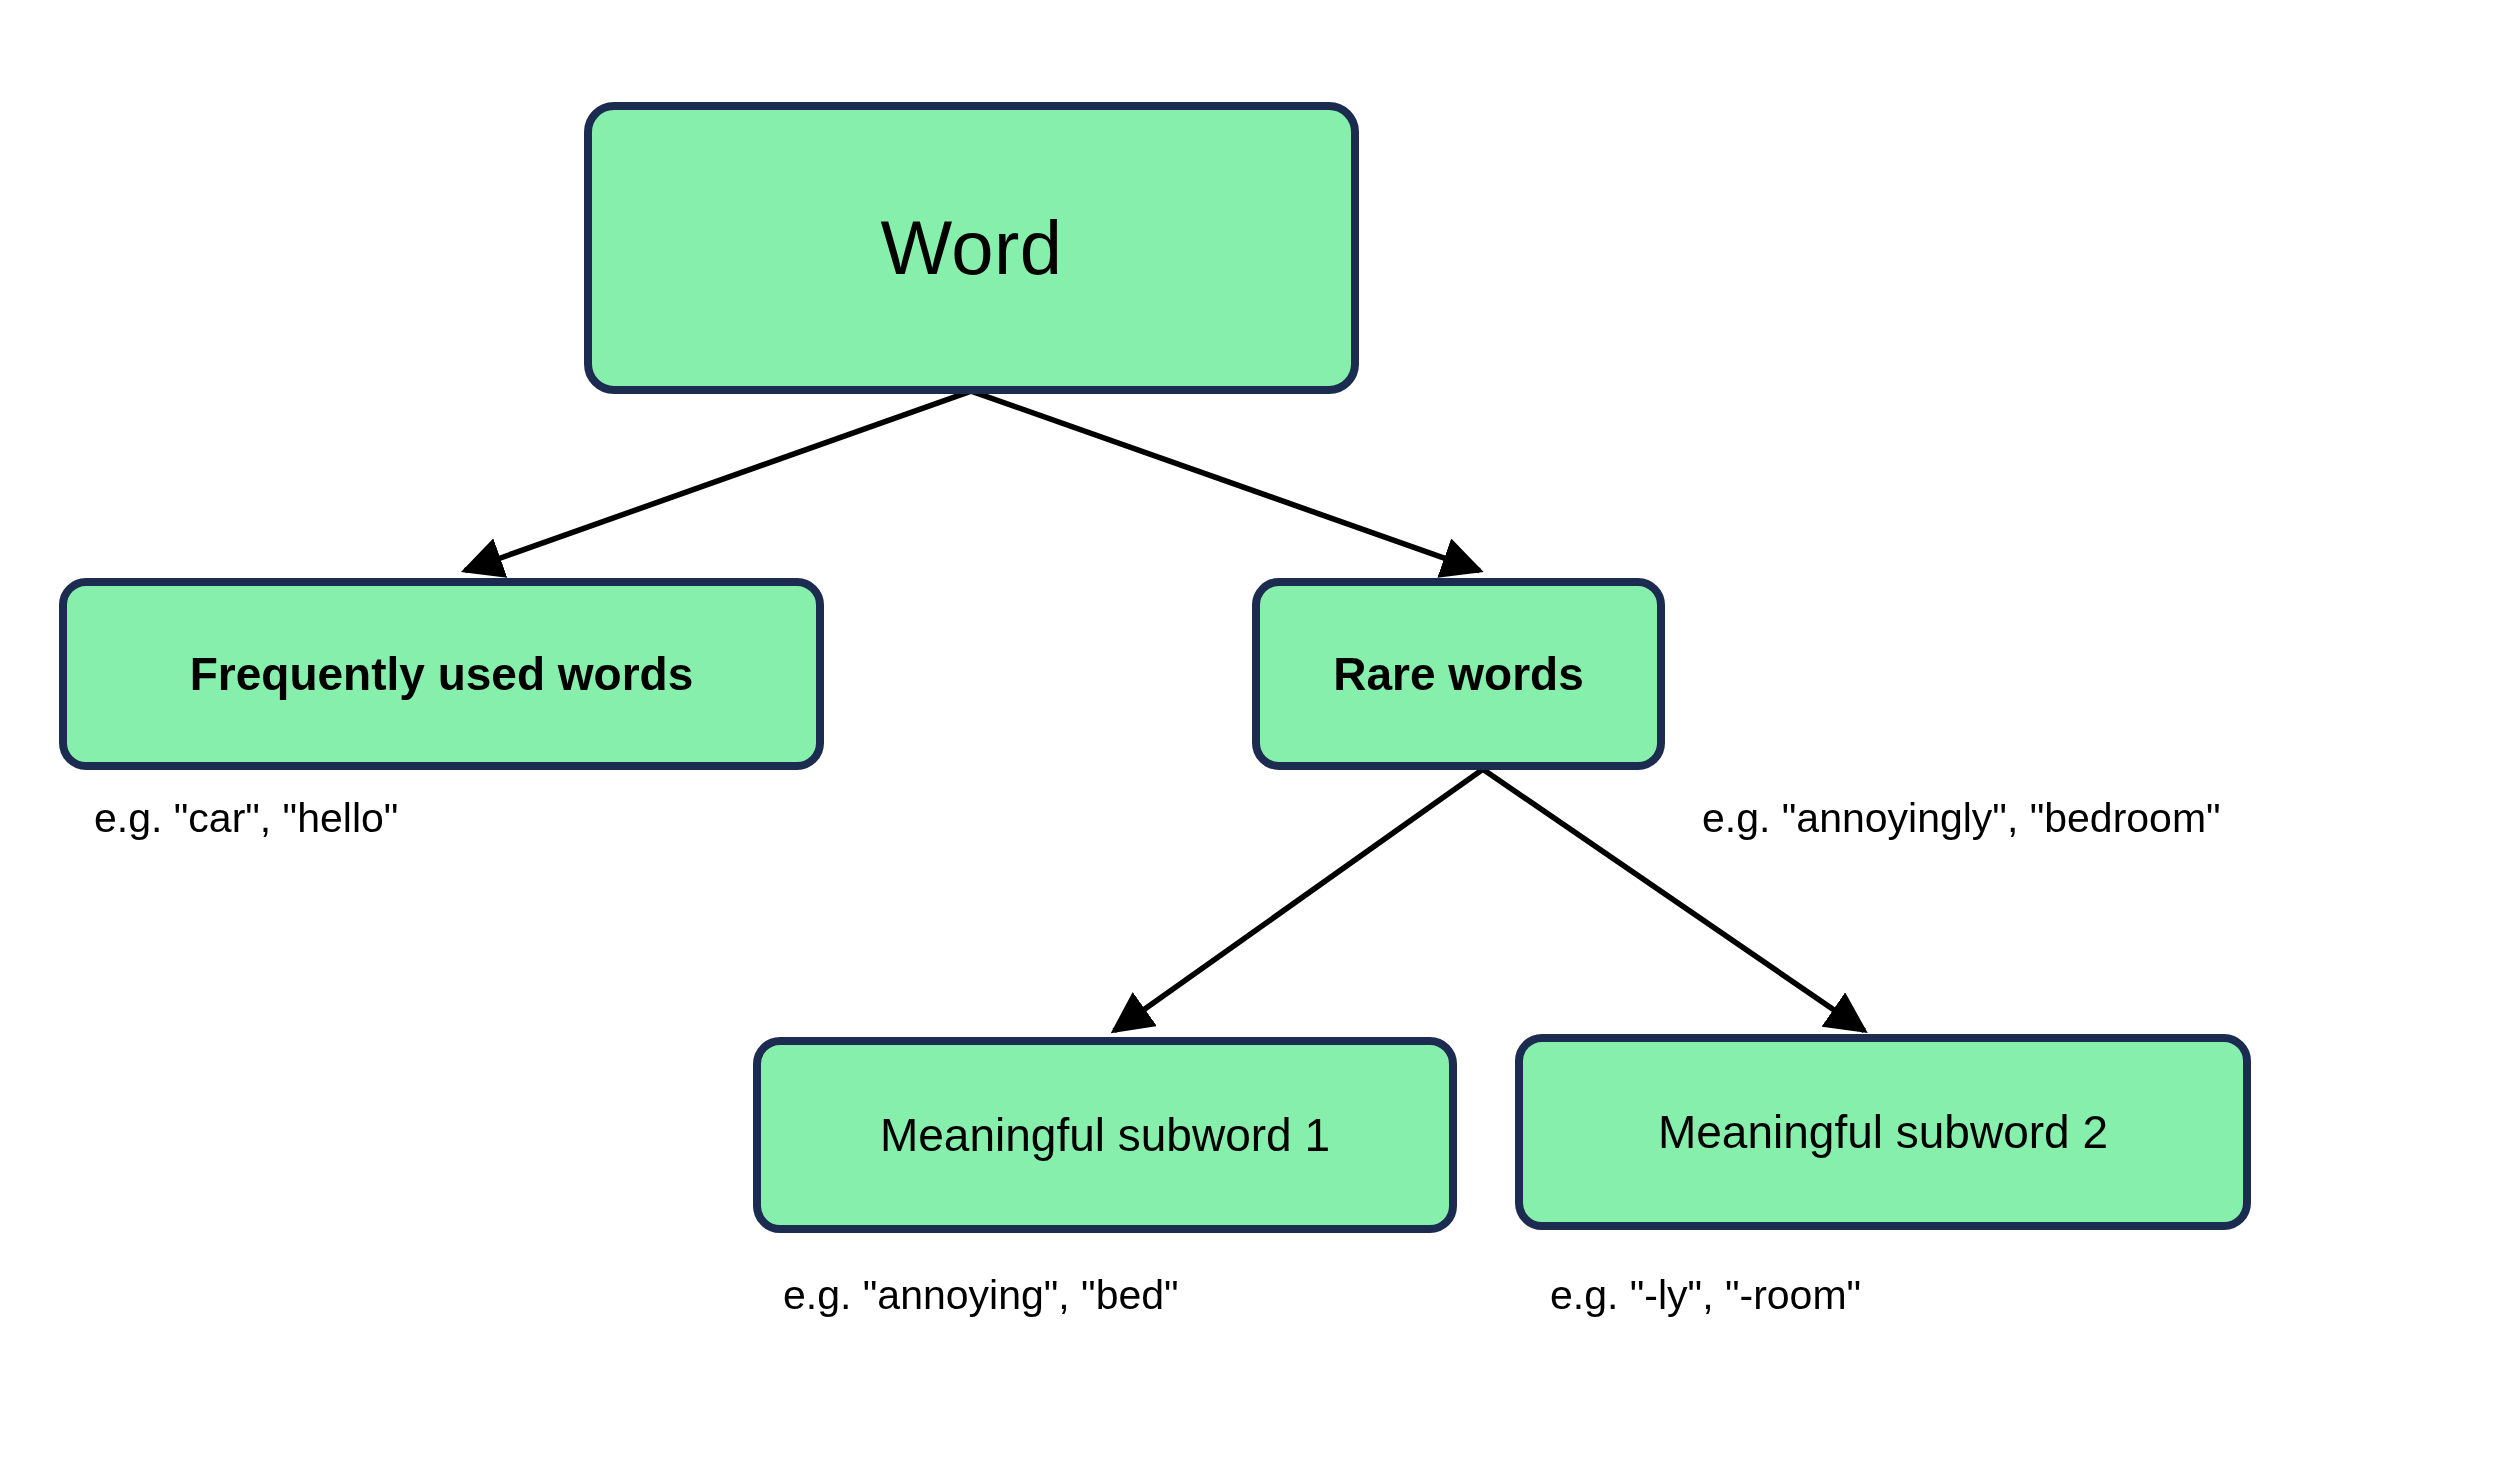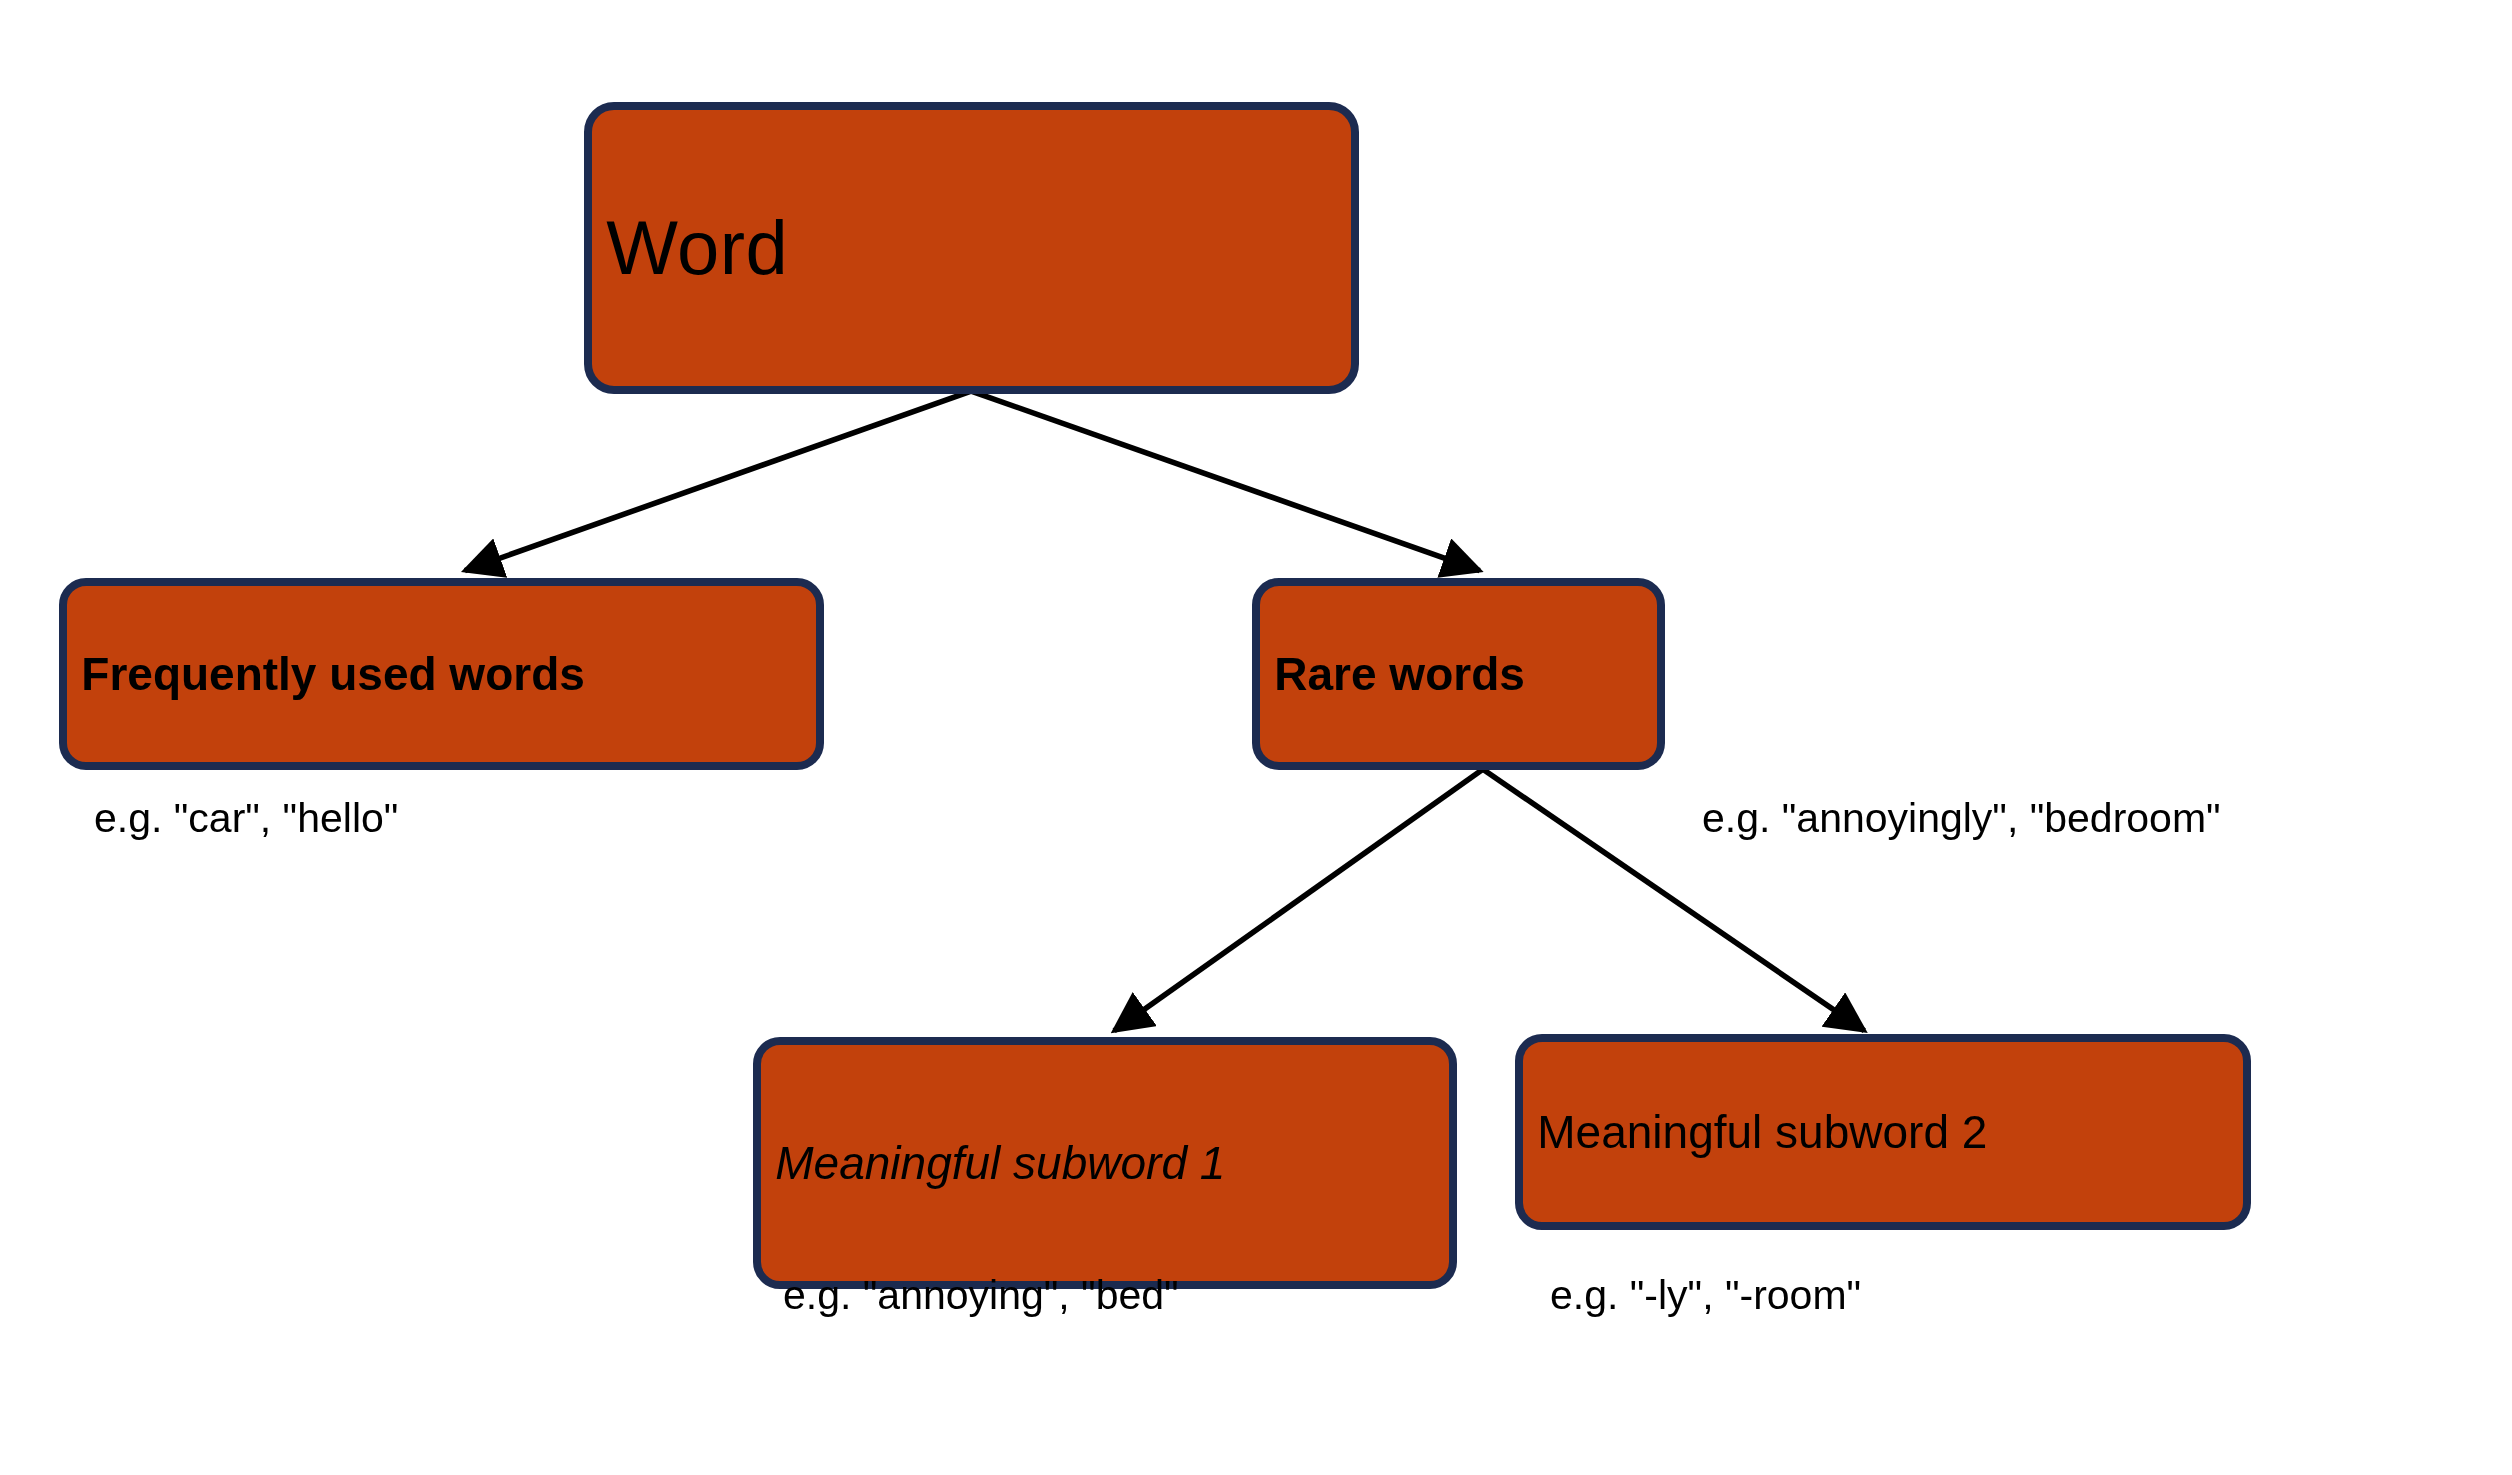--- a/index.html
+++ b/index.html
@@ -20,25 +20,26 @@
     position: absolute;
     left: 0;
     top: 0;
     width: 2512px;
     height: 1475px;
     pointer-events: none;
   }
   .node {
     position: absolute;
     box-sizing: border-box;
-    background: #c2410c;
+    background: #86efac;
     border: 8.7px solid #1c2b50;
     border-radius: 27px;
     display: flex;
     align-items: center;
+    justify-content: center;
     text-align: center;
     color: #000000;
     font-weight: 700;
     line-height: 1.1;
     z-index: 2;
   }
   .node-label {
     display: block;
     padding: 0 14.3px;
     white-space: nowrap;
@@ -72,22 +73,21 @@
   #node-frequent .node-label,
   #node-rare .node-label {
     font-size: 46px;
     font-weight: 700;
   }
   
   #node-subword1 {
     left: 753px;
     top: 1037px;
     width: 704px;
-    height: 252px;
-    font-style: italic;
+    height: 196px;
   }
   #node-subword2 {
     left: 1515px;
     top: 1034px;
     width: 736px;
     height: 196px;
   }
   #node-subword1 .node-label,
   #node-subword2 .node-label {
     font-size: 46px;

